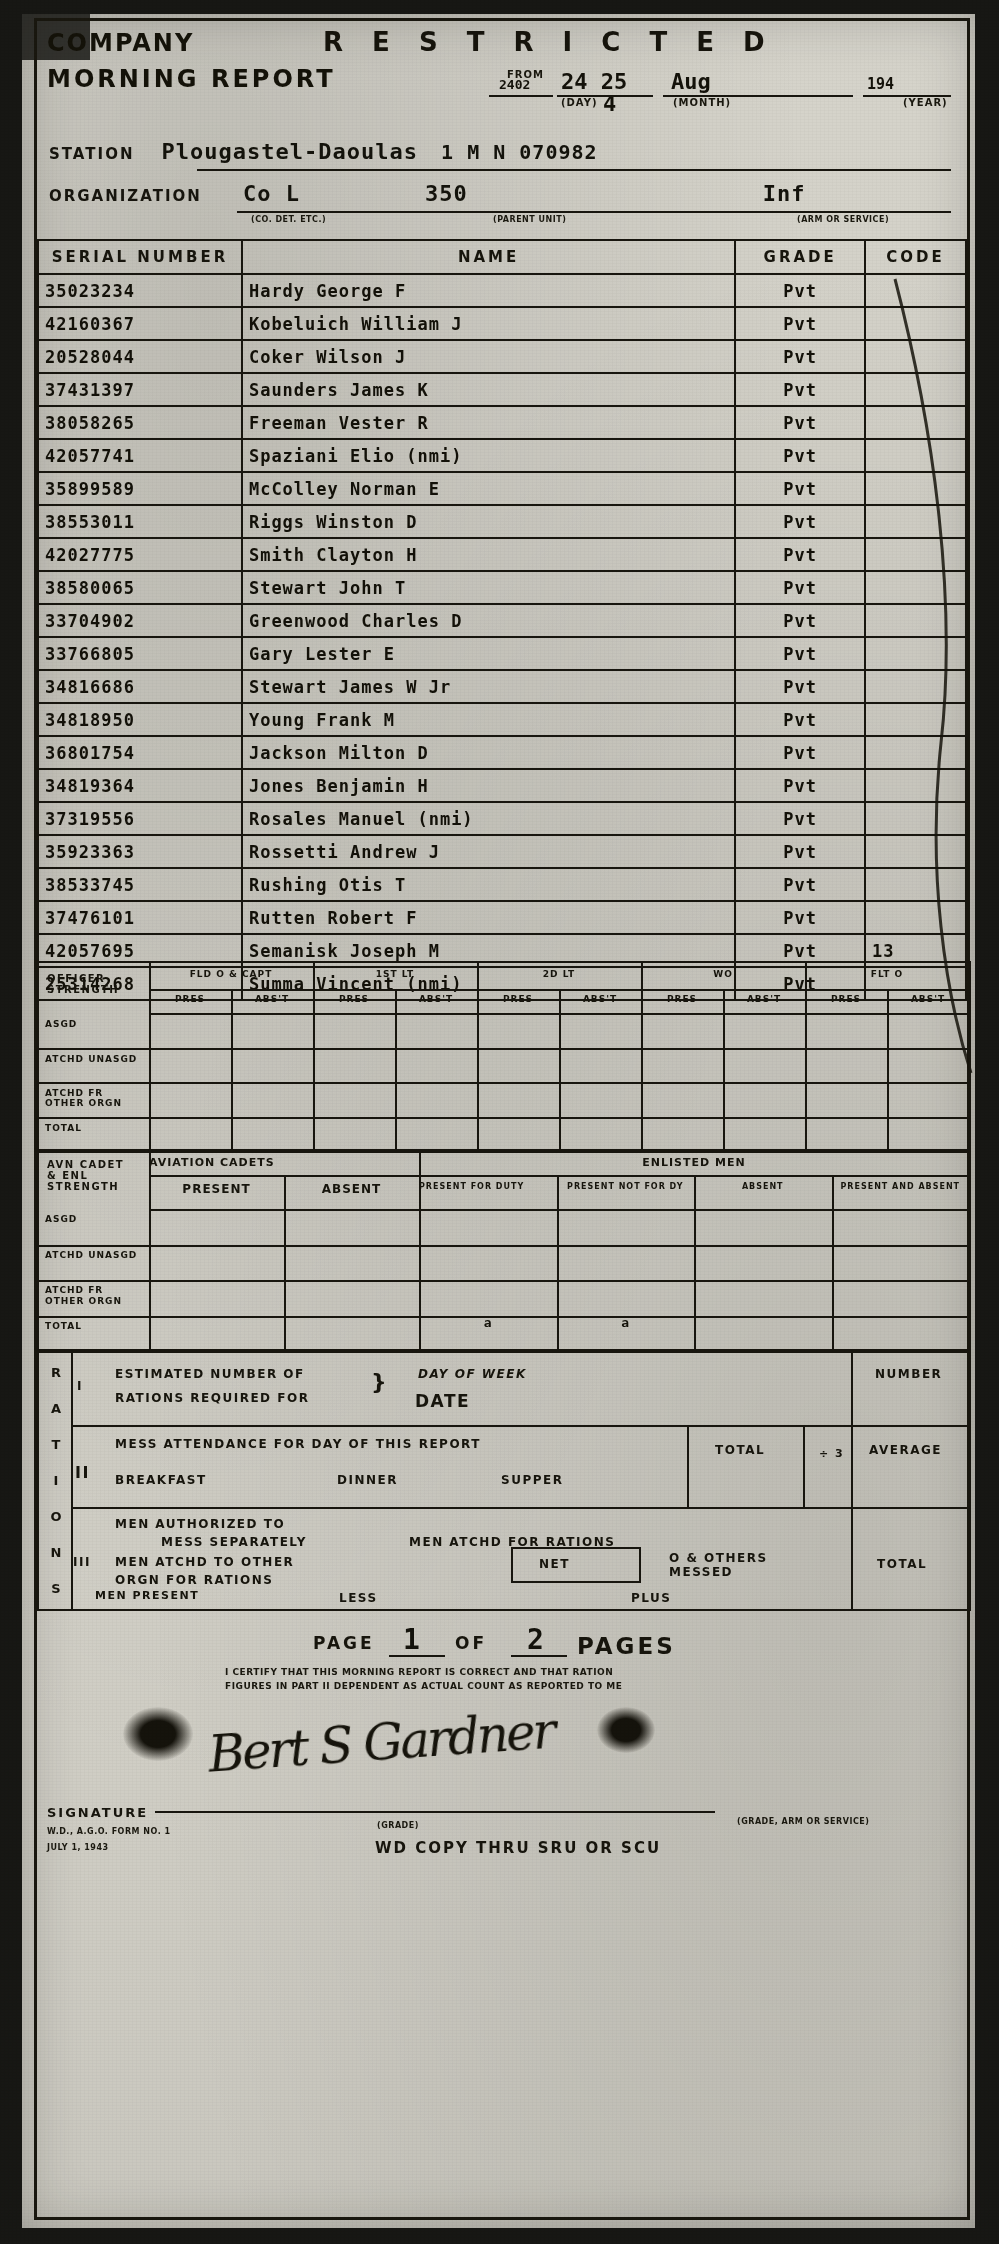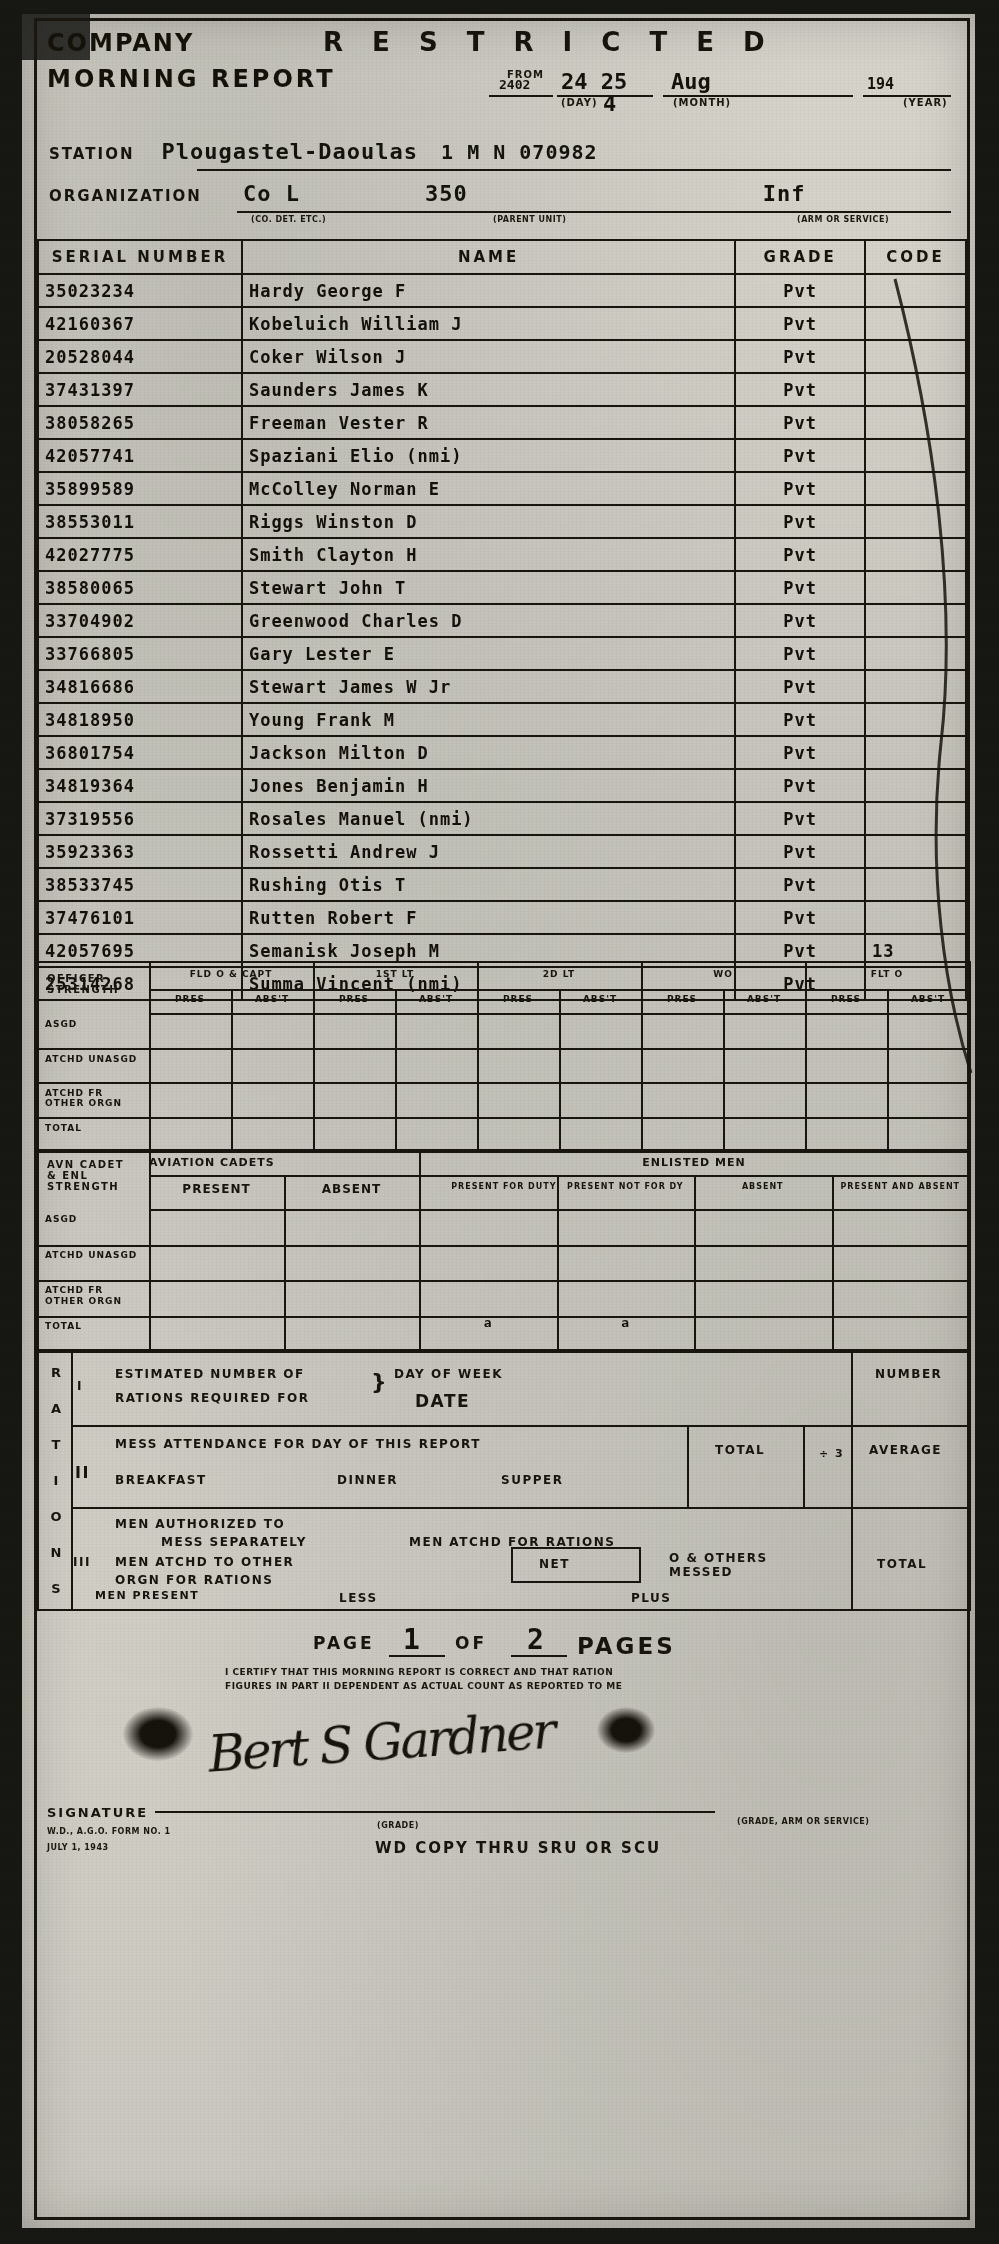--- a/index.html
+++ b/index.html
@@ -353,21 +353,21 @@
       </div>
       <div id="enlisted-grid" style="position:absolute;left:0;top:0;width:930px;height:200px;">
           <div class="line" style="left: 110px; top: 0px; width: 2px; height: 200px; position: absolute;"></div>
           <div class="sub2" style="position: absolute; left: 110px; top: 6px; width: 270px; text-align: left; font-size: 11px; line-height: 11px;">AVIATION CADETS</div>
           <div class="sub2" style="position: absolute; left: 380px; top: 6px; width: 550px; text-align: center; font-size: 11px; line-height: 11px;">ENLISTED MEN</div>
           <div class="line" style="left: 110px; top: 24px; width: 820px; height: 2px; position: absolute;"></div>
           <div class="line" style="left: 380px; top: 0px; width: 2px; height: 200px; position: absolute;"></div>
           <div class="sub2" style="position: absolute; left: 110px; top: 33px; width: 135px; text-align: center; font-size: 12px; line-height: 11px;">PRESENT</div>
           <div class="sub2" style="position: absolute; left: 245px; top: 33px; width: 135px; text-align: center; font-size: 12px; line-height: 11px;">ABSENT</div>
           <div class="line" style="left: 245px; top: 24px; width: 2px; height: 176px; position: absolute;"></div>
-          <div class="sub2" style="position: absolute; left: 380px; top: 30px; width: 137.5px; text-align: right; font-size: 8px; line-height: 11px;">PRESENT FOR DUTY</div>
+          <div class="sub2" style="position: absolute; left: 380px; top: 30px; width: 137.5px; text-align: left; font-size: 8px; line-height: 11px;">PRESENT FOR DUTY</div>
           <div class="sub2" style="position: absolute; left: 517.5px; top: 30px; width: 137.5px; text-align: center; font-size: 8px; line-height: 11px;">PRESENT NOT FOR DY</div>
           <div class="line" style="left: 517.5px; top: 24px; width: 2px; height: 176px; position: absolute;"></div>
           <div class="sub2" style="position: absolute; left: 655px; top: 30px; width: 137.5px; text-align: center; font-size: 8px; line-height: 11px;">ABSENT</div>
           <div class="line" style="left: 655px; top: 24px; width: 2px; height: 176px; position: absolute;"></div>
           <div class="sub2" style="position: absolute; left: 792.5px; top: 30px; width: 137.5px; text-align: center; font-size: 8px; line-height: 11px;">PRESENT AND ABSENT</div>
           <div class="line" style="left: 792.5px; top: 24px; width: 2px; height: 176px; position: absolute;"></div>
           <div class="line" style="left: 110px; top: 58px; width: 820px; height: 2px; position: absolute;"></div>
           <div class="sub2" style="position: absolute; left: 6px; top: 63px; width: 100px; text-align: left; line-height: 11px;">ASGD</div>
           <div class="sub2" style="position: absolute; left: 6px; top: 98.5px; width: 100px; text-align: left; line-height: 11px;">ATCHD UNASGD</div>
           <div class="line" style="left: 0px; top: 93.5px; width: 930px; height: 2px; position: absolute;"></div>
@@ -389,21 +389,21 @@
           <div style="font-family: &quot;DejaVu Sans&quot;, sans-serif; font-weight: bold; font-size: 13px; color: rgb(23, 21, 13); text-align: center; height: 36px; line-height: 36px;">O</div>
           <div style="font-family: &quot;DejaVu Sans&quot;, sans-serif; font-weight: bold; font-size: 13px; color: rgb(23, 21, 13); text-align: center; height: 36px; line-height: 36px;">N</div>
           <div style="font-family: &quot;DejaVu Sans&quot;, sans-serif; font-weight: bold; font-size: 13px; color: rgb(23, 21, 13); text-align: center; height: 36px; line-height: 36px;">S</div>
         </div>
 
       <div class="line" style="position:absolute;left:32px;top:74px;width:898px;height:2px;"></div>
       <div class="sub" style="position:absolute;left:38px;top:28px;font-size:12px;">I</div>
       <div class="sub" style="position:absolute;left:76px;top:16px;font-size:12px;">ESTIMATED NUMBER OF</div>
       <div class="sub" style="position:absolute;left:76px;top:40px;font-size:12px;">RATIONS REQUIRED FOR</div>
       <div class="sub" style="position:absolute;left:332px;top:18px;font-size:22px;">}</div>
-      <div class="sub" style="position:absolute;left:355px;top:16px;font-size:12px;">DAY OF WEEK</div>
+      <div class="sub" style="position:absolute;left:379px;top:16px;font-size:12px;font-style:italic;">DAY OF WEEK</div>
       <div class="sub" style="position:absolute;left:376px;top:40px;font-size:17px;">DATE</div>
       <div class="line" style="position:absolute;left:812px;top:0;width:2px;height:74px;"></div>
       <div class="sub" style="position:absolute;left:836px;top:16px;font-size:12px;">NUMBER</div>
 
       <div class="line" style="position:absolute;left:32px;top:156px;width:898px;height:2px;"></div>
       <div class="sub" style="position:absolute;left:36px;top:112px;font-size:16px;">II</div>
       <div class="sub" style="position:absolute;left:76px;top:86px;font-size:12px;">MESS ATTENDANCE FOR DAY OF THIS REPORT</div>
       <div class="sub" style="position:absolute;left:76px;top:122px;font-size:12px;">BREAKFAST</div>
       <div class="sub" style="position:absolute;left:298px;top:122px;font-size:12px;">DINNER</div>
       <div class="sub" style="position:absolute;left:462px;top:122px;font-size:12px;">SUPPER</div>

